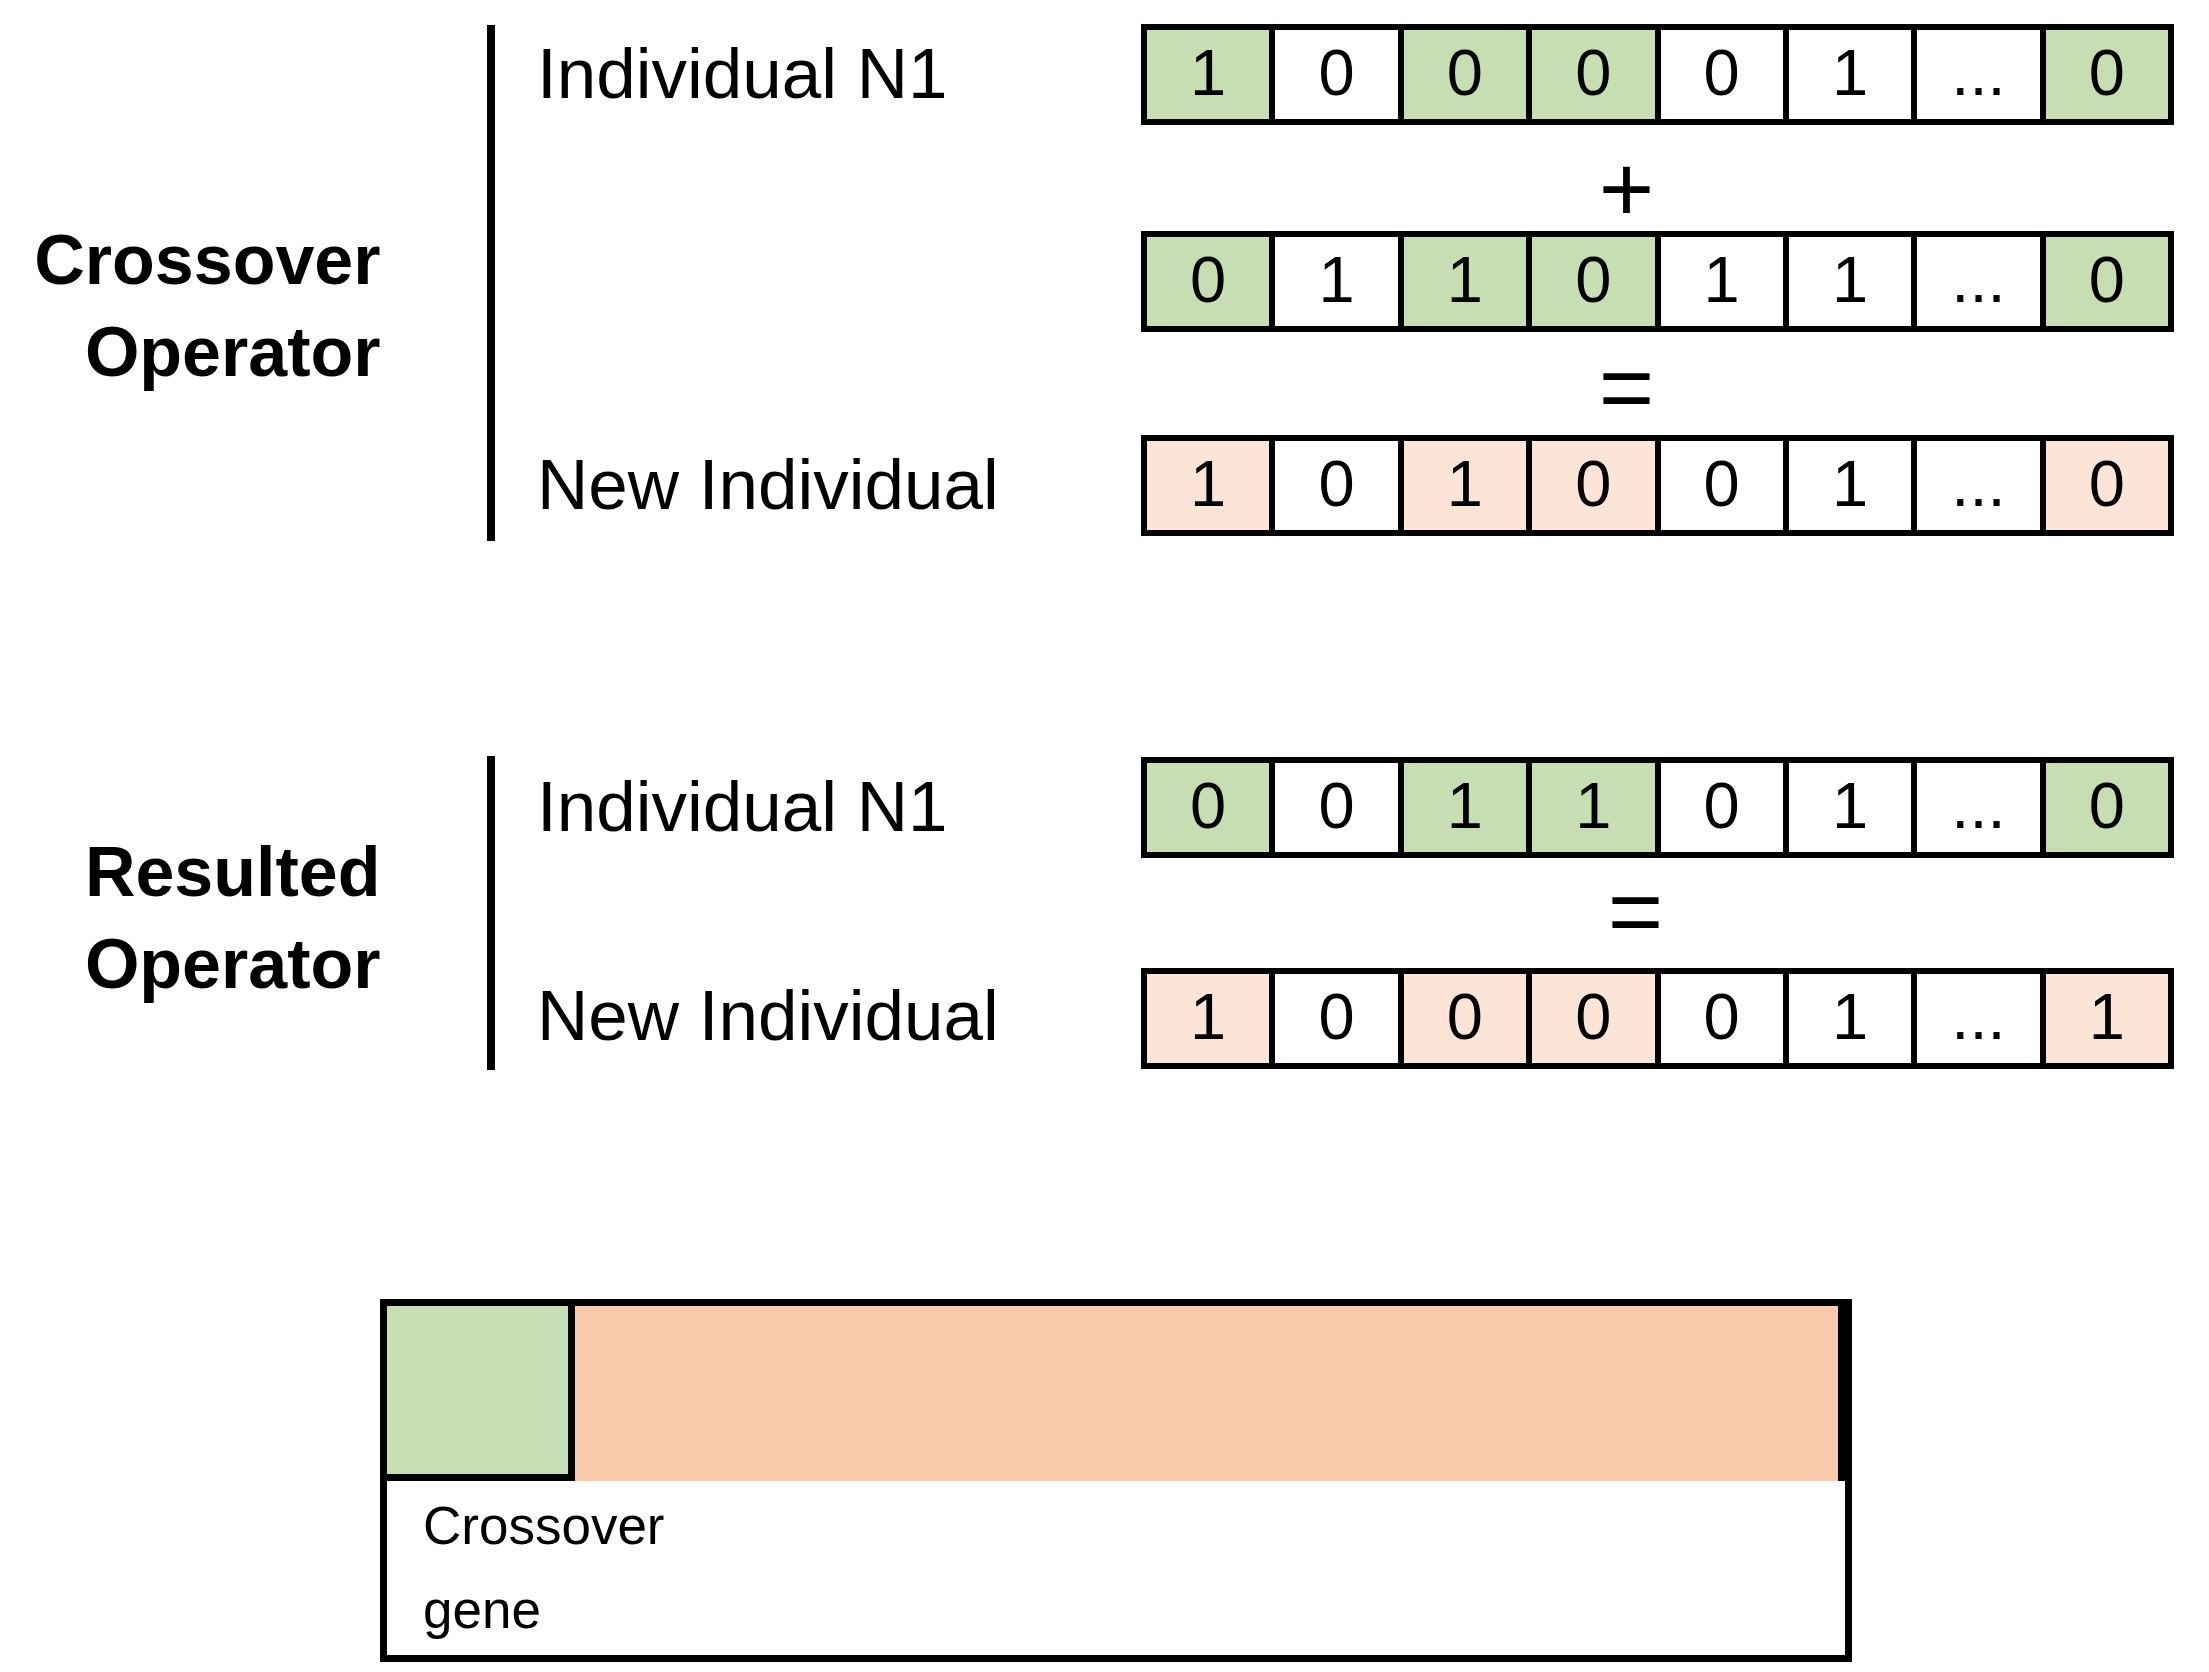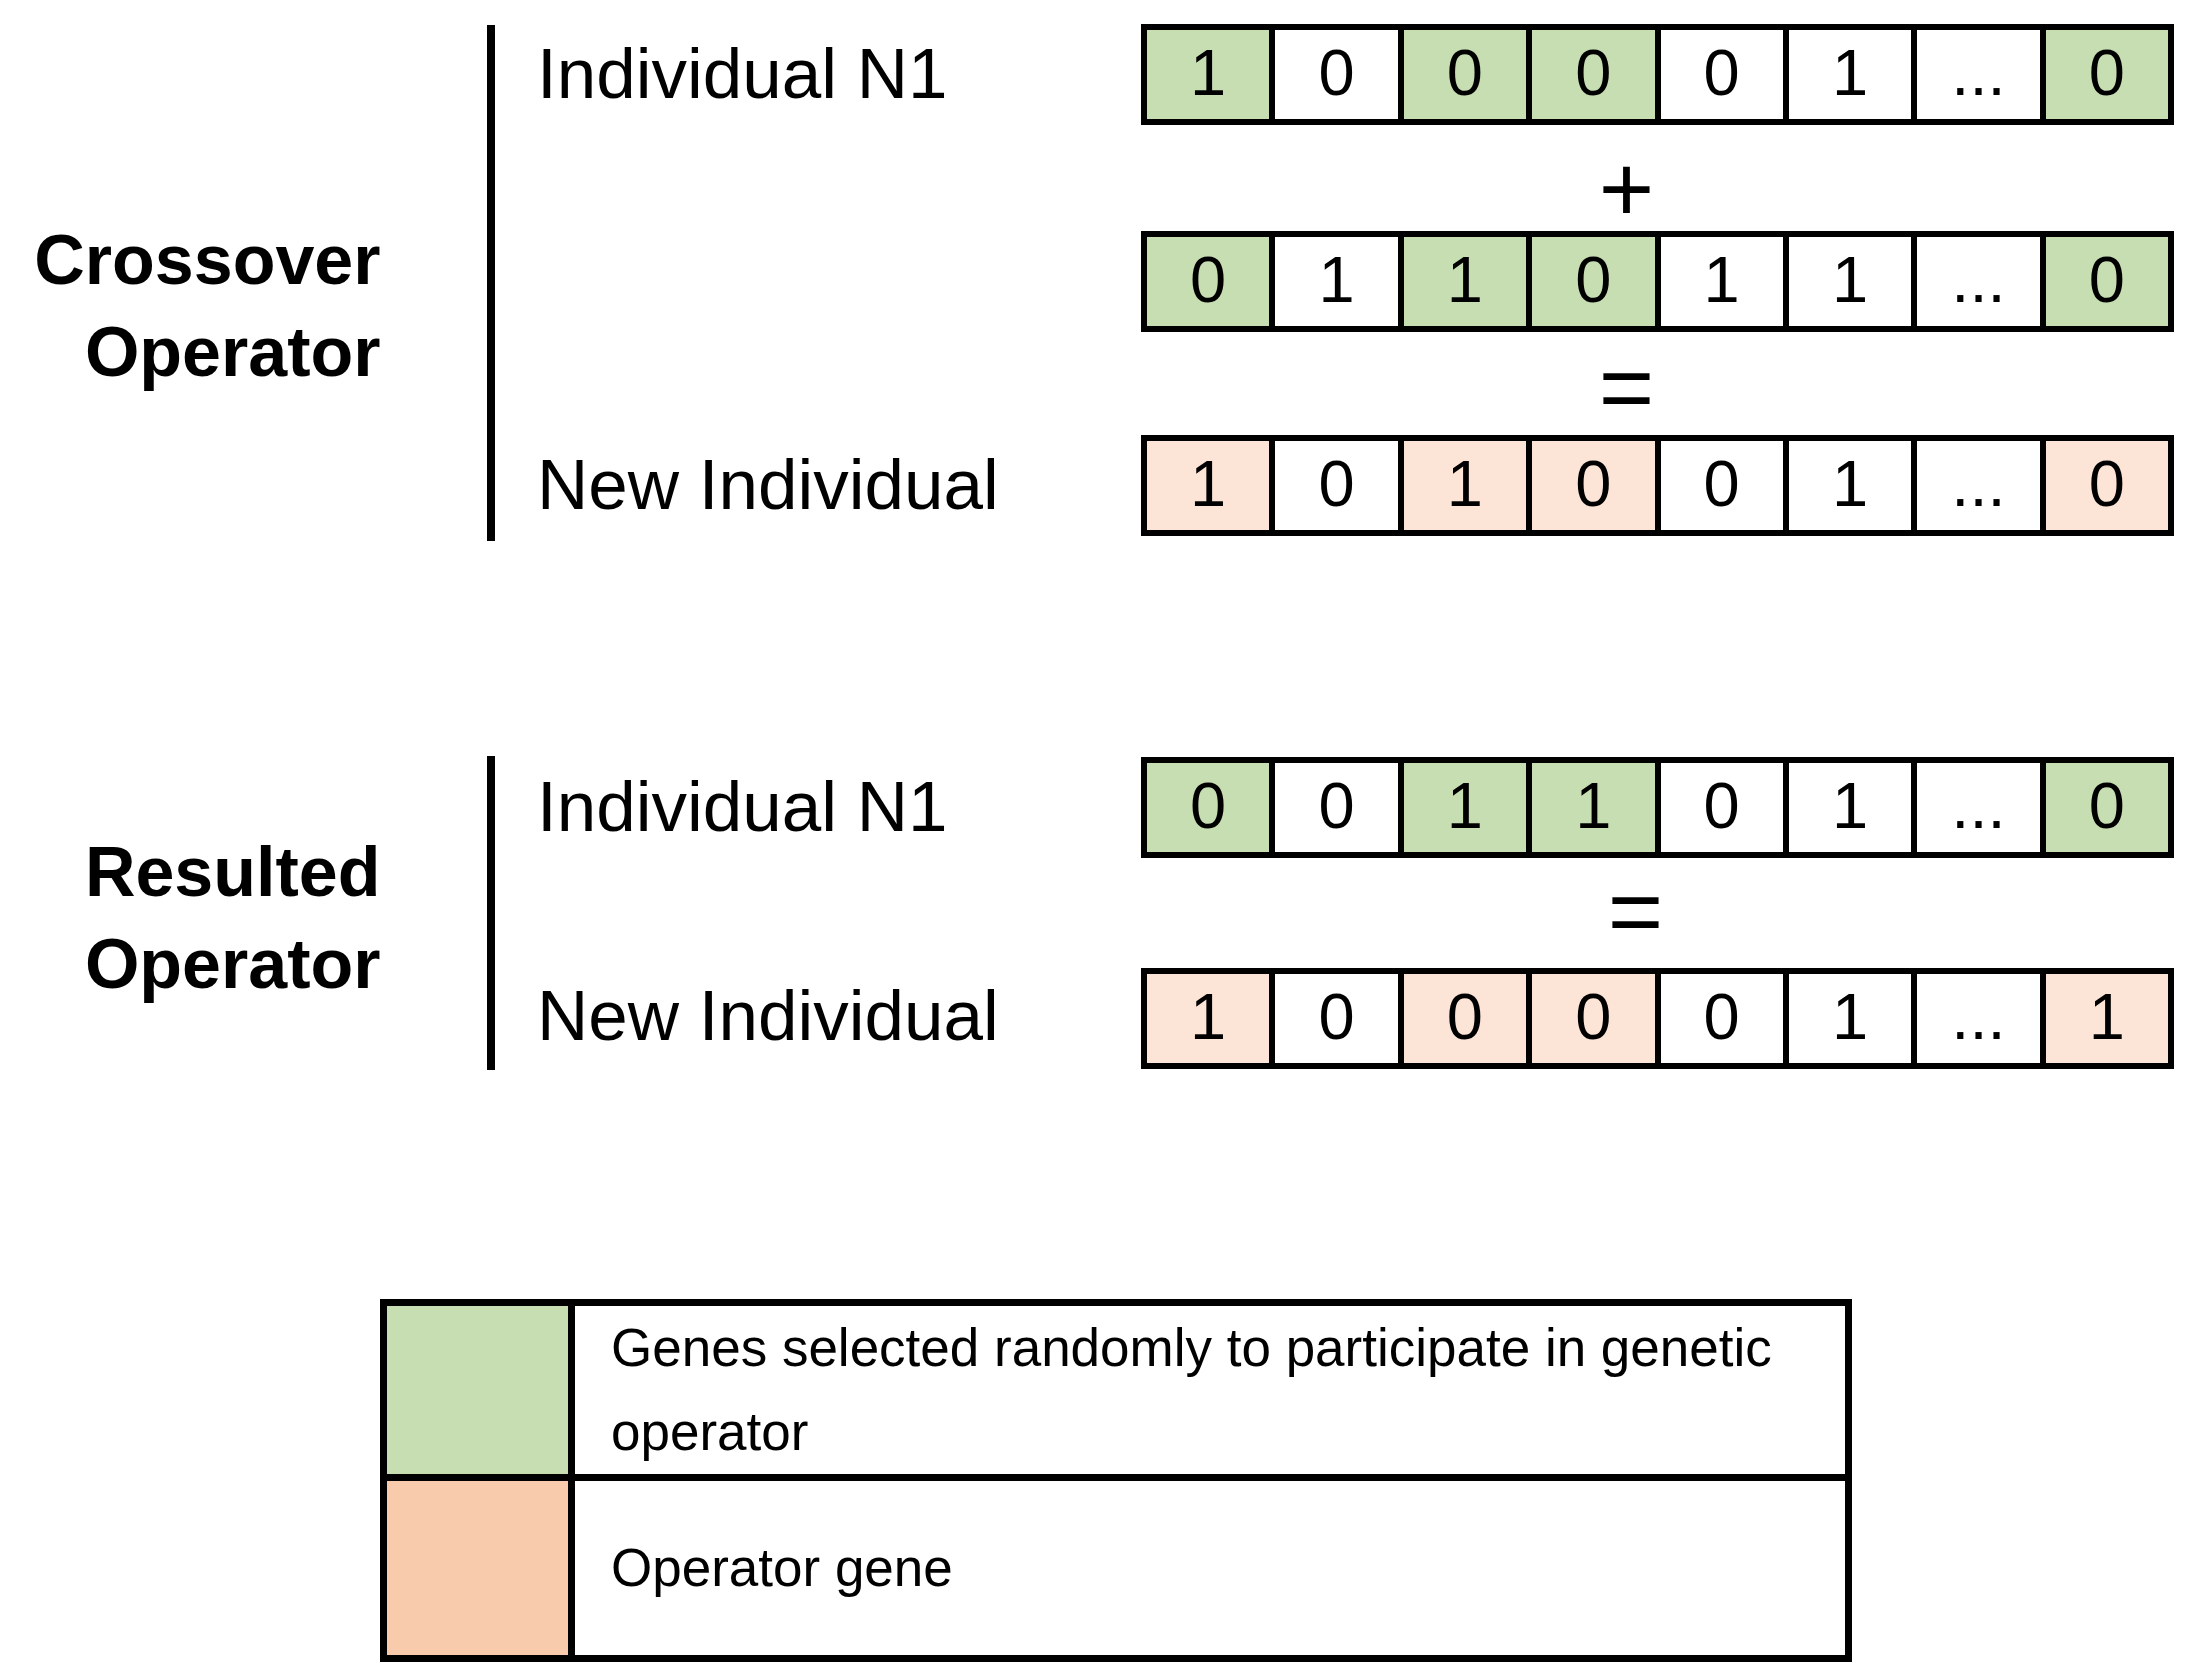--- a/index.html
+++ b/index.html
@@ -138,23 +138,20 @@
     <div class="cell" data-hl="peach">0</div>
     <div class="cell" data-hl="peach">0</div>
     <div class="cell" data-hl="none">0</div>
     <div class="cell" data-hl="none">1</div>
     <div class="cell" data-hl="none">...</div>
     <div class="cell" data-hl="peach">1</div>
   </div>
 
   <div class="abs legend">
     <div class="legend-swatch legend-row1" data-hl="green"></div>
-    <div class="legend-text legend-row1">
-      <p>Genes selected randomly to participate in genetic operator</p>
-    </div>
     <div class="legend-swatch" data-hl="orange"></div>
     <div class="legend-text">
-      <p>Operator gene</p>
+      <p>Crossover gene</p>
     </div>
   </div>
 
 </div>
 
 
 </body></html>

